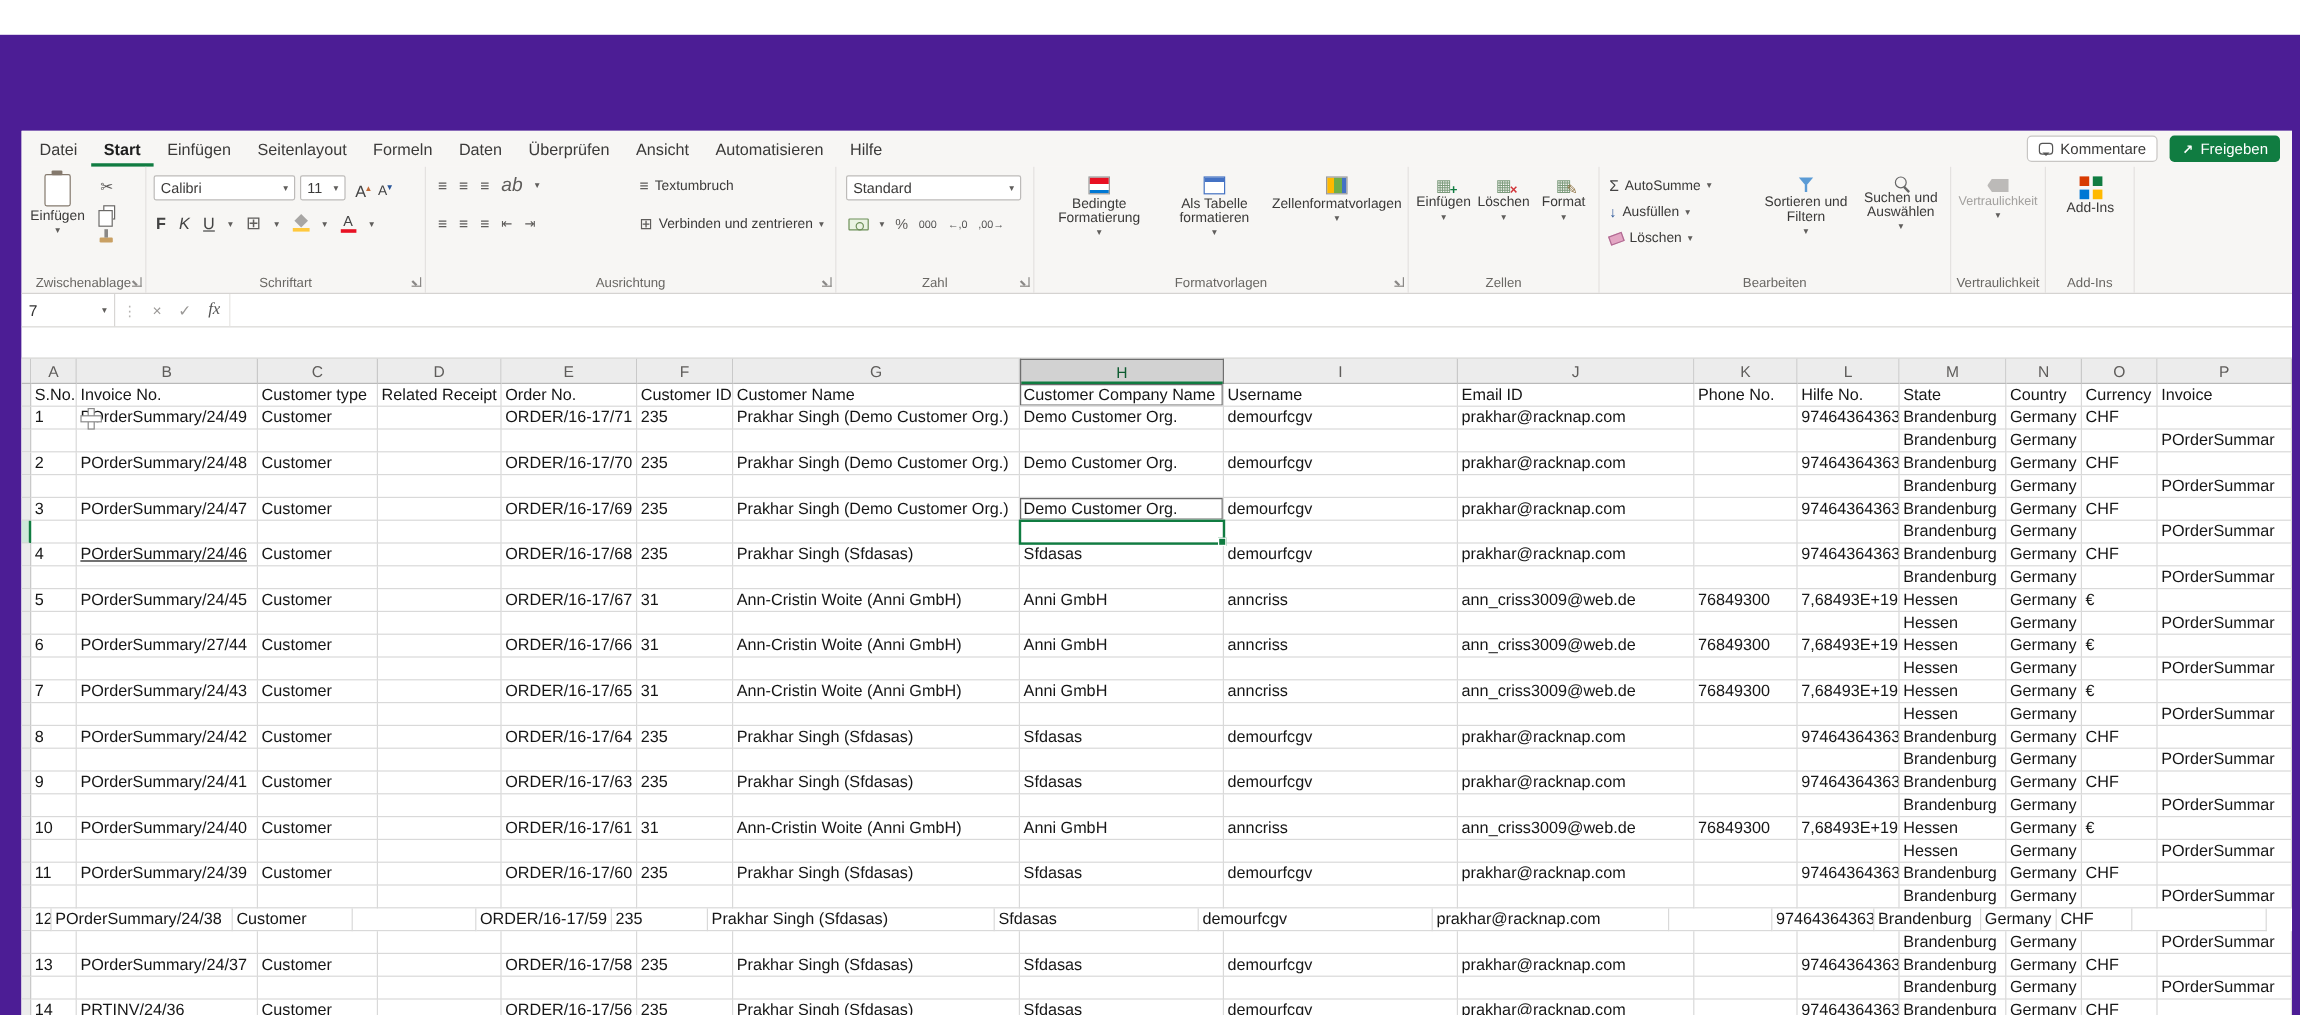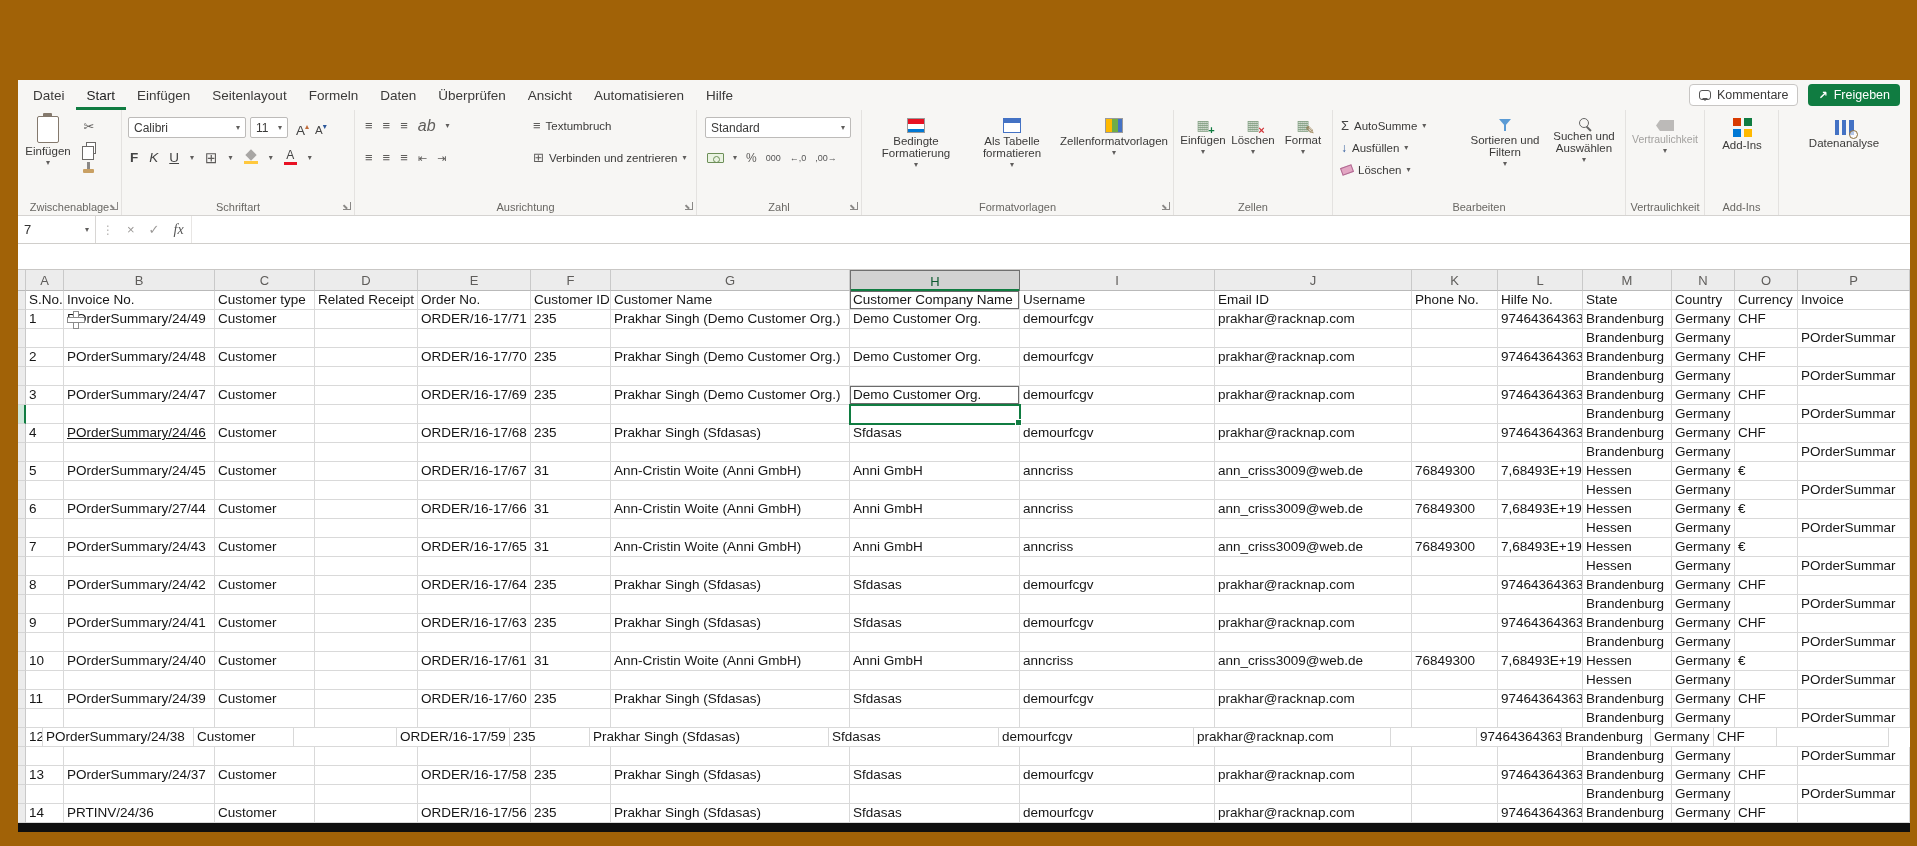--- a/index.html
+++ b/index.html
@@ -1,26 +1,26 @@
 <!DOCTYPE html>
 <html><head>
 <meta charset="utf-8">
 <style>
   html,body{margin:0;padding:0;width:1917px;height:846px;overflow:hidden;
     font-family:"Liberation Sans","DejaVu Sans",sans-serif;}
   *{box-sizing:border-box;}
-  .desktop{position:absolute;inset:0;background:#a16207;}
+  .desktop{position:absolute;inset:0;background:#4c1d95;margin-top:29px;}
   .window{position:absolute;left:18px;top:80px;width:1892px;height:752px;background:#fff;}
 
   
   .tabrow{position:absolute;left:0;top:0;width:100%;height:30px;background:#f7f6f4;
     display:flex;align-items:center;}
   .tabs{display:flex;height:100%;align-items:stretch;padding-left:4px;}
   .tab{display:flex;align-items:center;padding:0 11px;font-size:13.5px;color:#3b3a39;cursor:default;}
-  .tab.active{font-weight:normal;color:#1e1e1e;box-shadow:inset 0 -3px 0 #107C41;}
+  .tab.active{font-weight:bold;color:#1e1e1e;box-shadow:inset 0 -3px 0 #107C41;}
   .tr-actions{margin-left:auto;display:flex;gap:10px;align-items:center;margin-right:10px;}
   .btn-comments{display:flex;align-items:center;gap:6px;background:#fff;border:1px solid #c8c6c4;
     border-radius:4px;height:22px;padding:0 9px;font-size:12.5px;color:#3b3a39;}
   .btn-share{display:flex;align-items:center;gap:6px;background:#107C41;border-radius:4px;
     height:22px;padding:0 10px;font-size:12.5px;color:#fff;}
   .ic-bubble{width:12px;height:10px;border:1.5px solid #555;border-radius:3px;position:relative;}
   .ic-bubble::after{content:"";position:absolute;left:2px;bottom:-5px;border:3px solid transparent;border-top-color:#555;}
   .ic-share{font-size:11px;font-weight:bold;}
 
   
@@ -320,26 +320,20 @@
       </div>
 
       <div class="grp" style="width:74px">
         <div class="bigbtn" style="left:14px;top:8px;width:46px">
           <span class="ic-addins"></span>
           <span>Add-Ins</span>
         </div>
         <div class="glabel">Add-Ins</div>
       </div>
 
-      <div class="grp" style="width:131px;border-right:none">
-        <div class="bigbtn" style="left:20px;top:10px;width:90px">
-          <span class="ic-analysis"></span>
-          <span>Datenanalyse</span>
-        </div>
-      </div>
     </div>
 
     <div class="fbar">
       <div class="namebox">
         <span>7</span>
         <span class="chev">▾</span>
       </div>
       <span class="vdots">⋮</span>
       <span class="fxi">×</span>
       <span class="fxi">✓</span>

